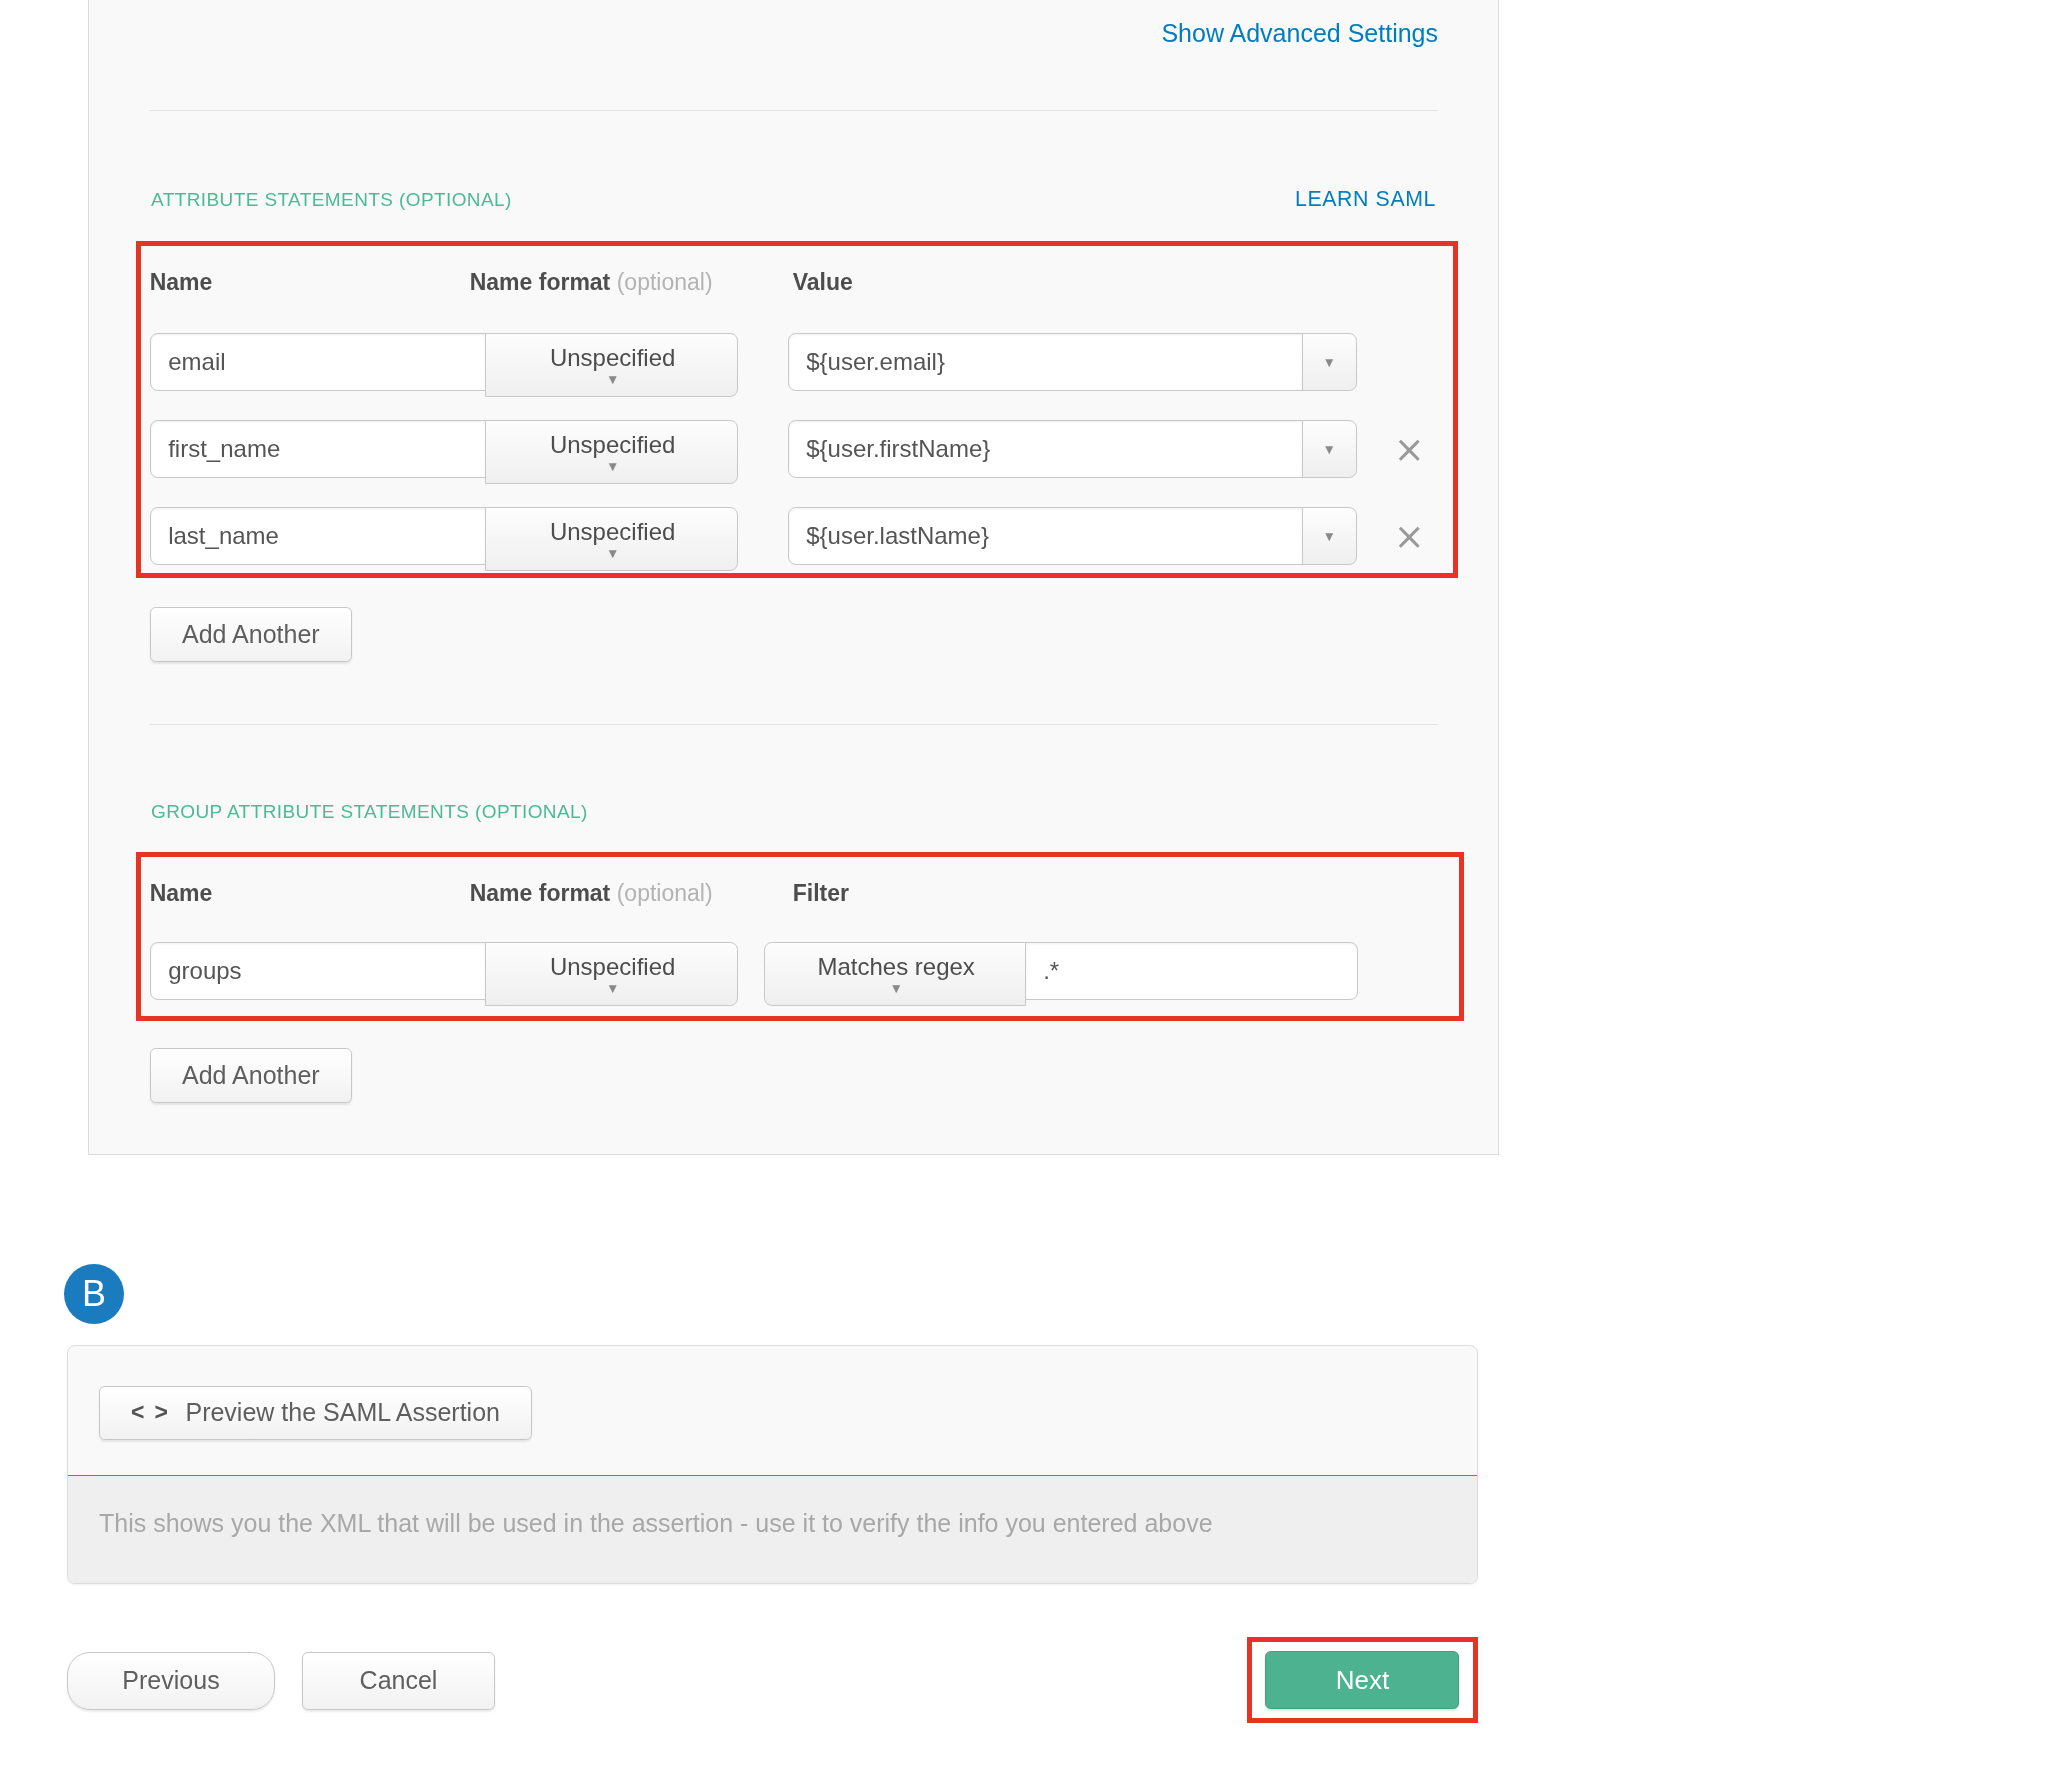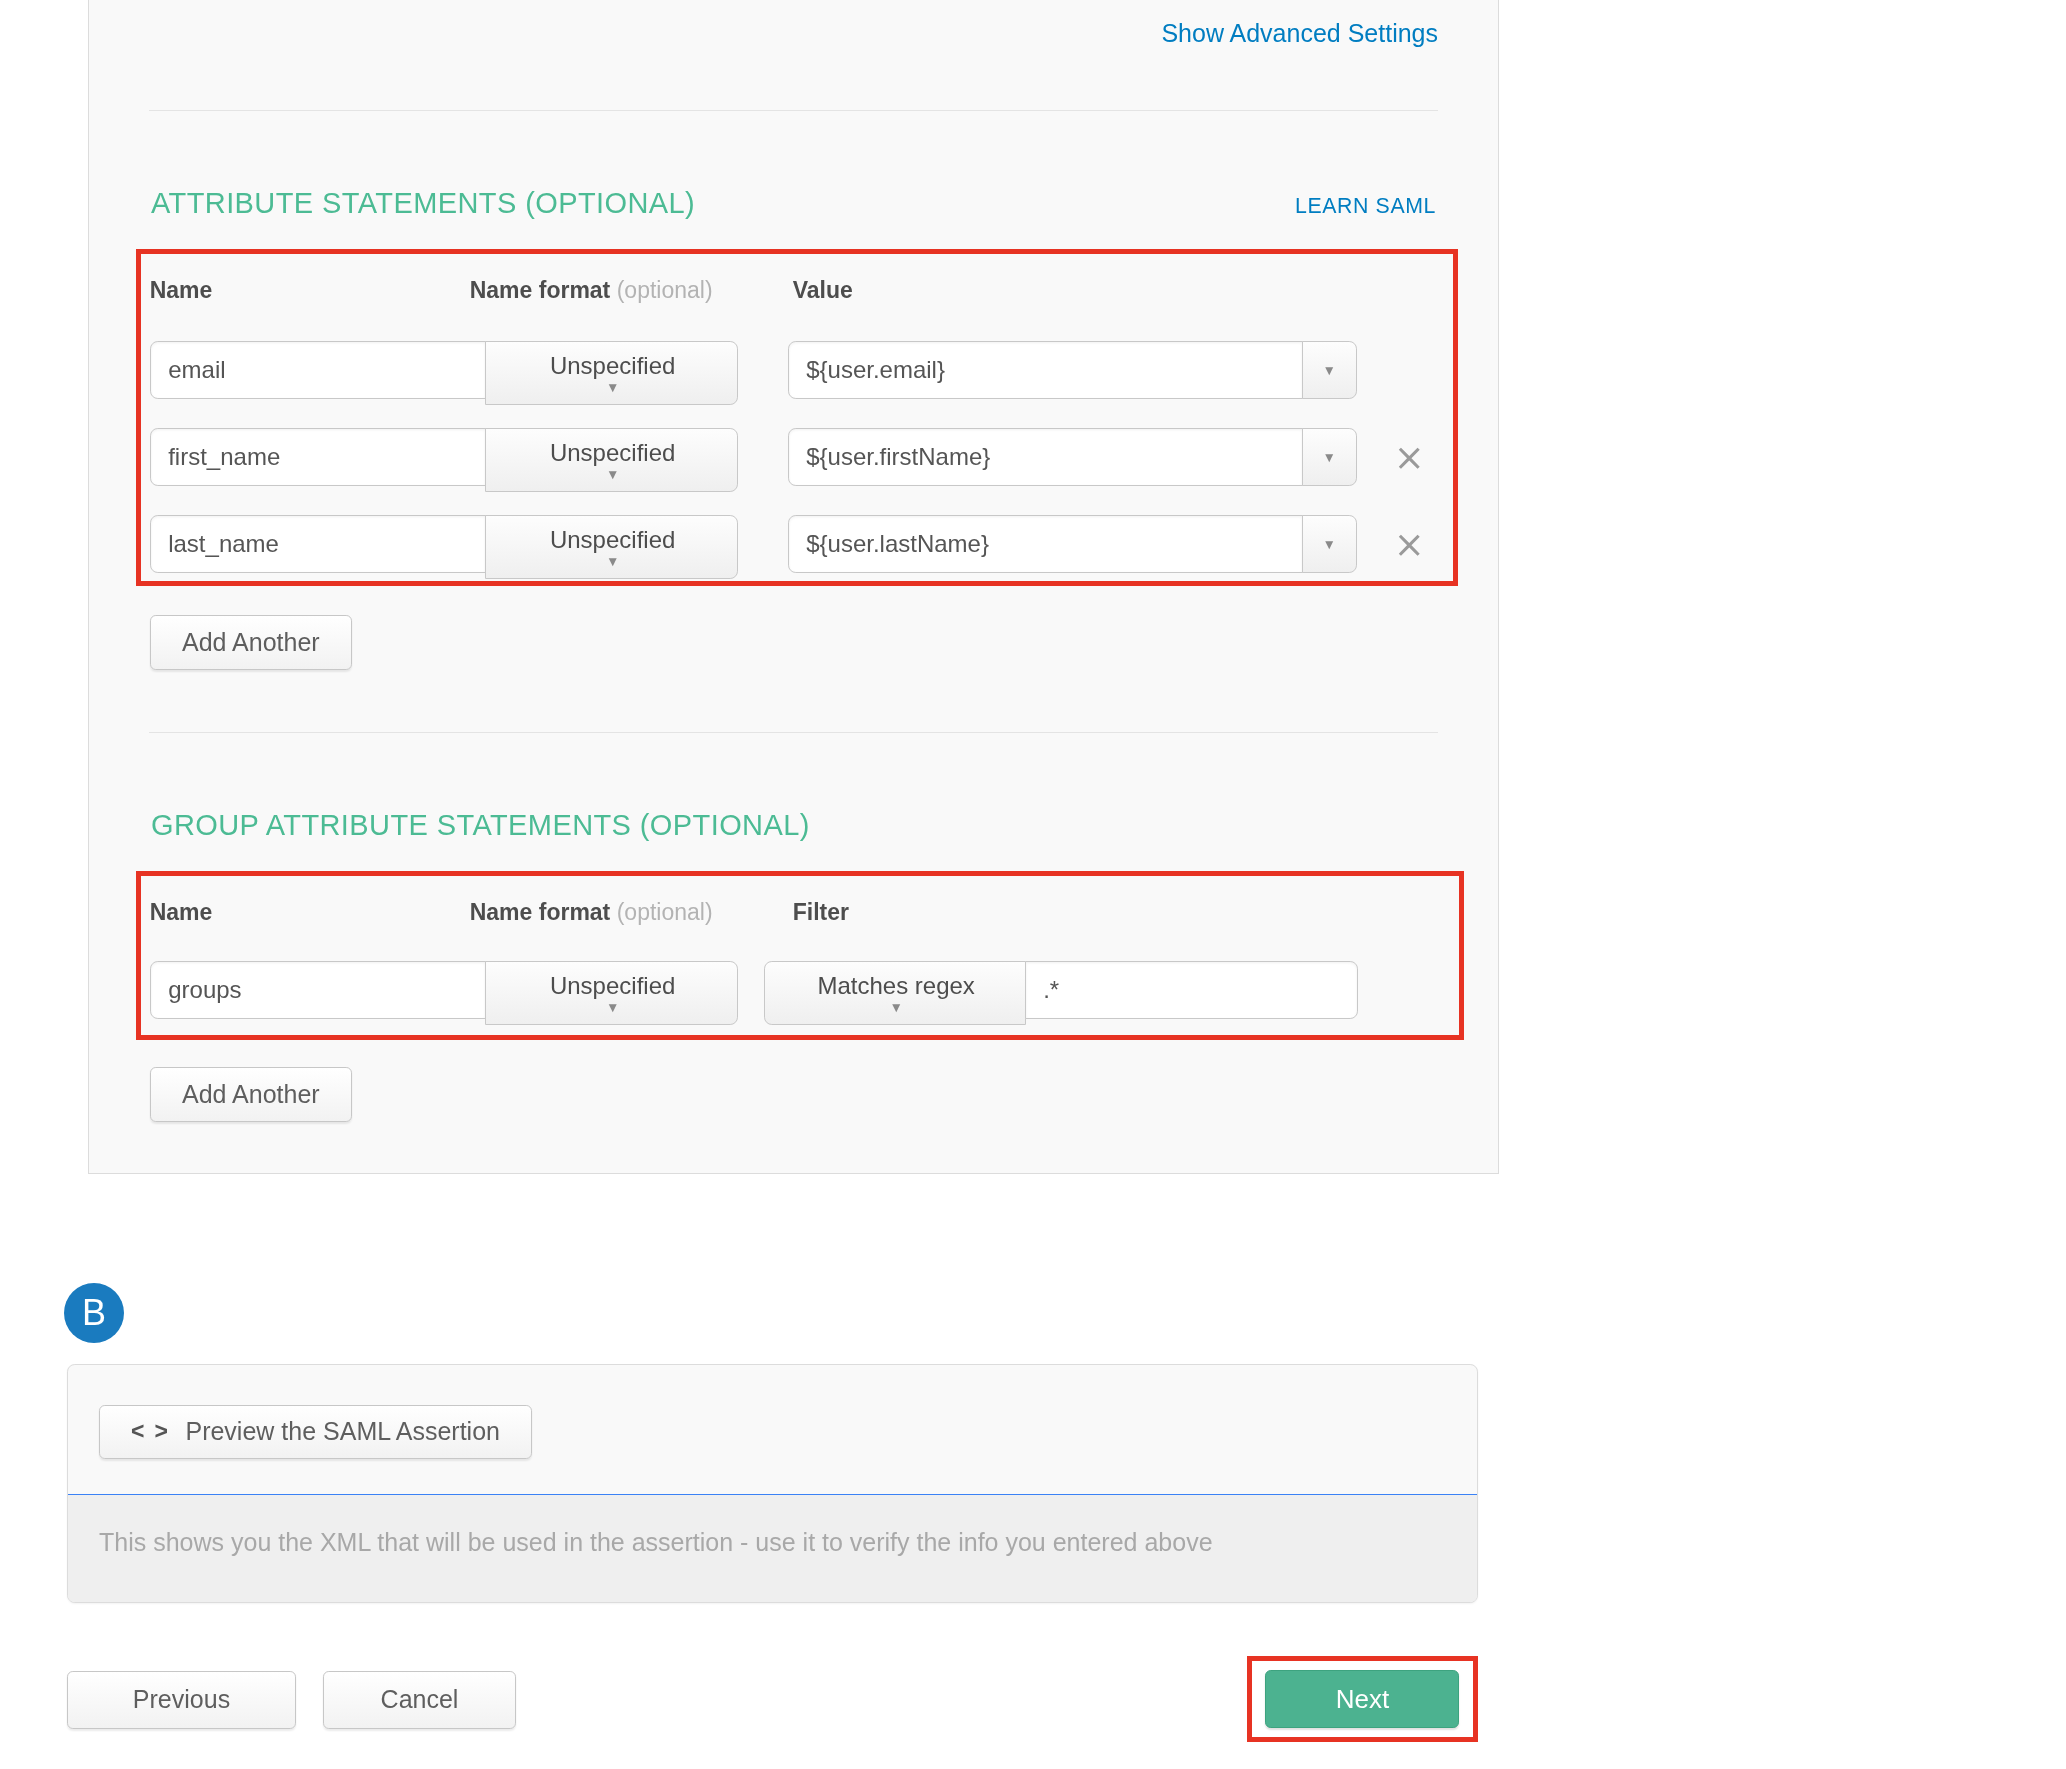--- a/index.html
+++ b/index.html
@@ -10,21 +10,21 @@
   .card-a { margin-left:88px; width:1411px; background:#f9f9f9;
     border:1px solid #dcdcdc; border-top:none; padding-bottom:51px; }
 
   .adv-row { padding:19.4px 60px 0 0; text-align:right; }
   .link { color:#007dc1; font-size:25px; text-decoration:none; cursor:pointer; }
 
   .divider { border:none; border-top:1.9px solid #e4e4e4; margin:62px 60px 0 60px; }
 
   .section-head { display:flex; justify-content:space-between; align-items:baseline;
     margin:76px 62px 0 62px; }
-  .section-title { color:#4cbb94; font-size:29px; font-weight:400; letter-spacing:0.4px; }
+  .section-title { color:#4cbb94; font-size:19px; font-weight:400; letter-spacing:0.4px; }
   .learn-more { font-size:21.3px; letter-spacing:0.6px; }
 
   .redbox { border:5.8px solid #e73323; margin-left:47px; margin-top:29px;
     padding:23px 0 7.8px 8.7px; }
   .redbox.attr { width:1322px; }
   .redbox.group { width:1328px; padding-bottom:15.5px; }
 
   .cols { display:flex; font-size:23px; color:#4d4d4d; font-weight:bold; }
   .cols .c1 { width:320px; }
   .cols .c2 { width:323px; }
@@ -79,21 +79,21 @@
     border-radius:7.8px; background:#f9f9f9; overflow:hidden;
     box-shadow:0 1px 1.9px rgba(0,0,0,0.05); }
   .preview-area { padding:40px 0 35px 31px; }
   .preview-btn { height:54px; display:inline-flex; align-items:center; gap:15.5px; }
   .code-icon { font-weight:bold; letter-spacing:1.9px; font-size:23px; color:#555; }
   .note-area { border-top:1px solid #3b82f6; background:#efefef;
     padding:33px 0 45px 31px; color:#a8a8a8; font-size:25px; }
 
   
   .actions { display:flex; align-items:flex-start; margin:68px 0 0 67px; width:1411px; }
-  .prev-btn { width:229px; padding:0; height:58px; }
+  .prev-btn { width:208px; padding:0; height:58px;border-radius:23px; }
   .cancel-btn { width:193px; padding:0; height:58px; margin-left:27px; }
   .next-wrap { margin-left:auto; margin-top:-14.6px; border:5.8px solid #e73323;
     padding:8.7px 13.6px; background:#fff; }
   .next-btn { width:194px; height:58px; background:#4cb290; border:1px solid #3da37f;
     border-radius:5.8px; color:#ffffff; font-size:26px; cursor:pointer;
     box-shadow:0 1.9px 1.9px rgba(0,0,0,0.12); font-family:"Liberation Sans", sans-serif; }
 </style>
 </head>
 <body>
 

